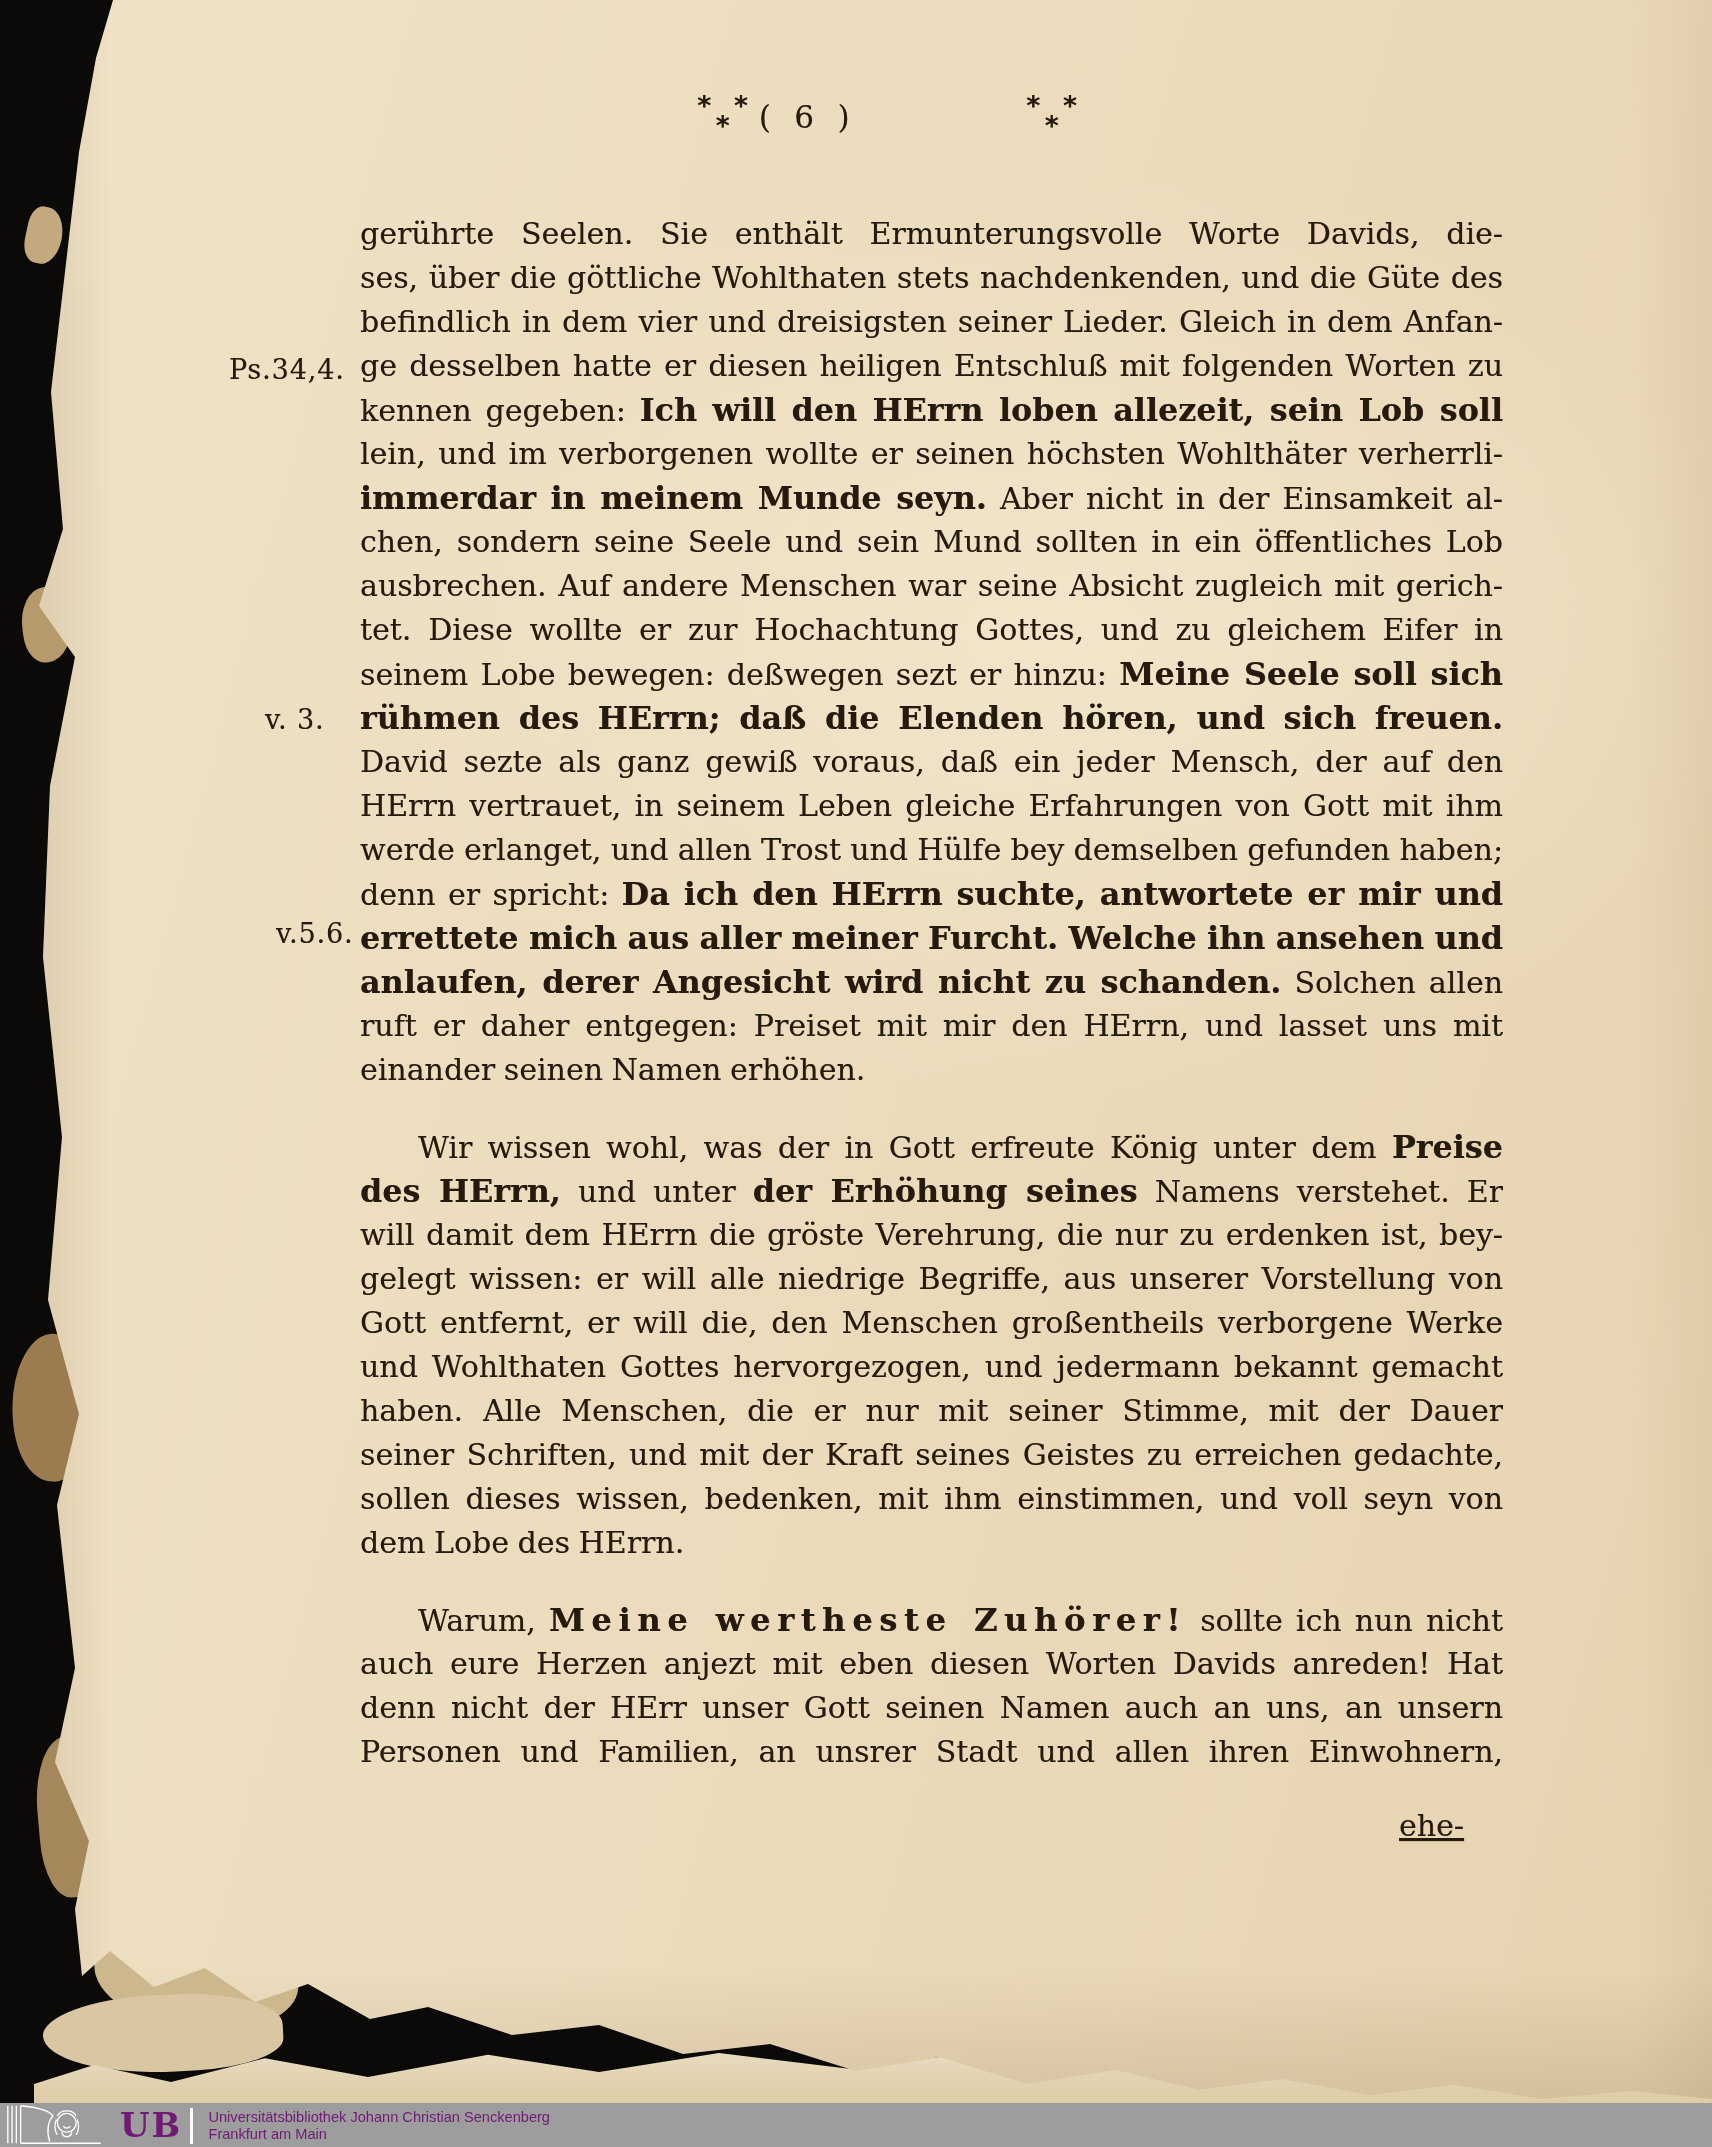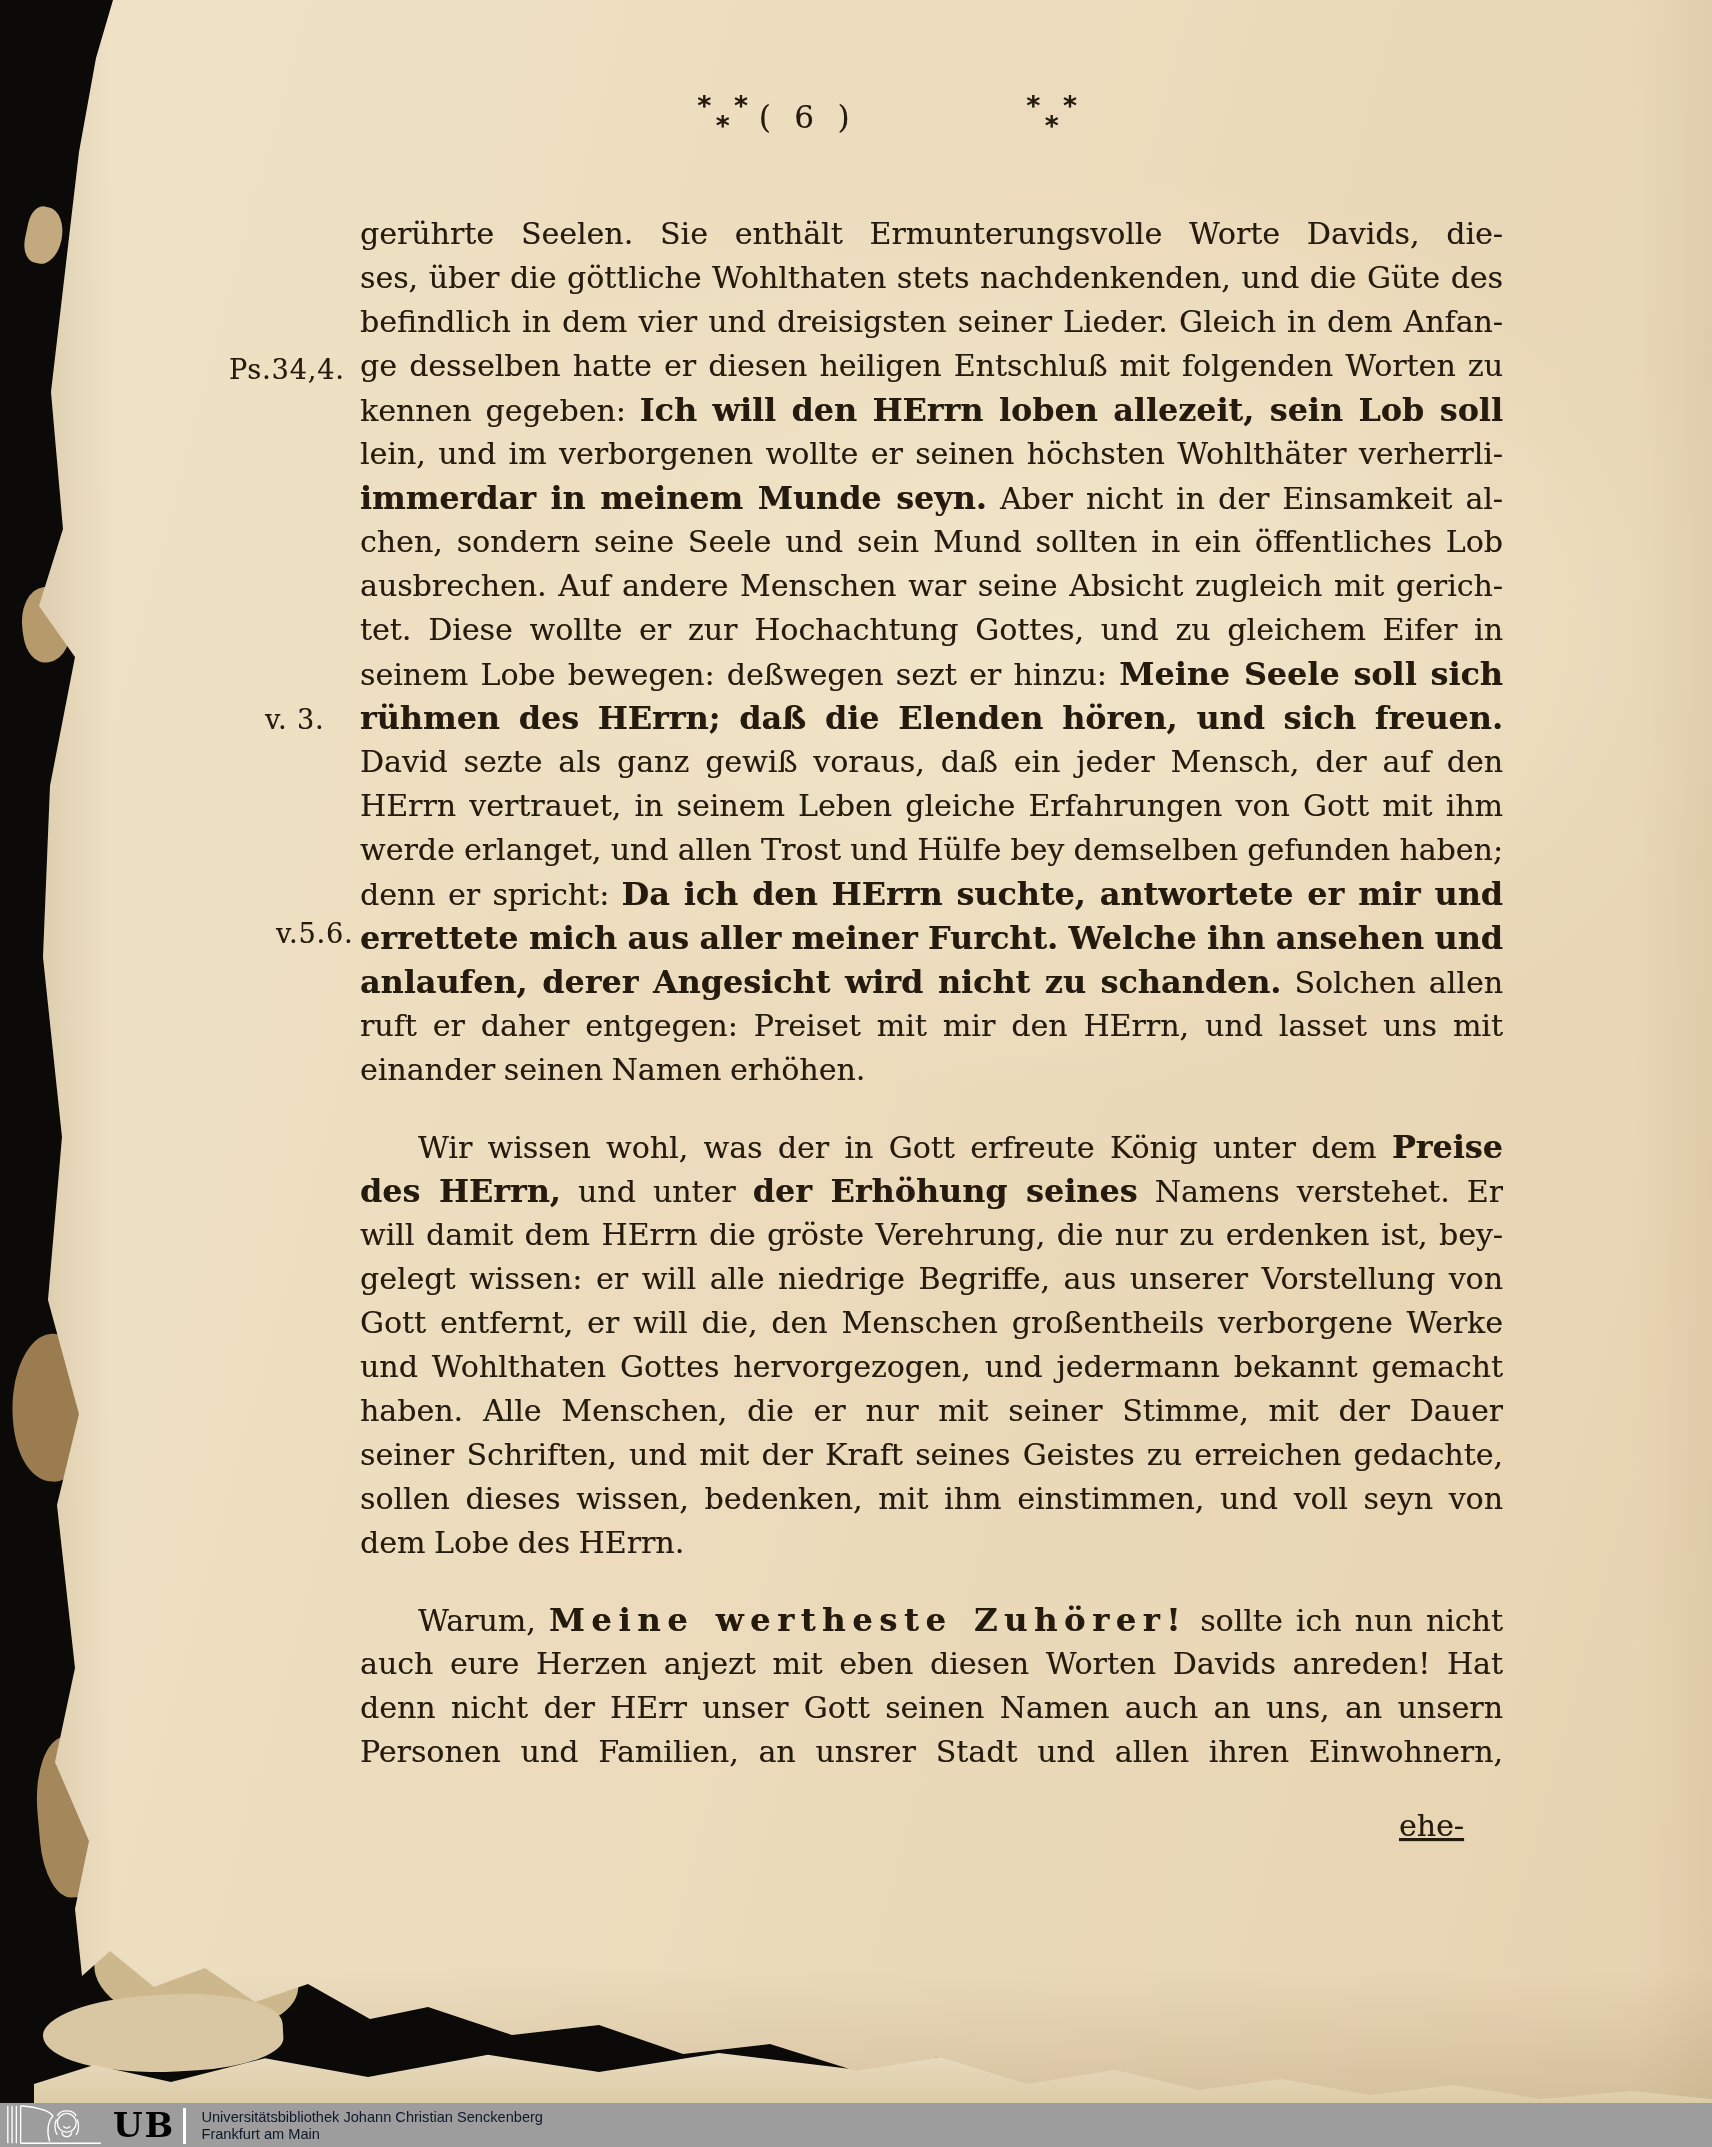--- a/index.html
+++ b/index.html
@@ -85,27 +85,27 @@
     font-size:30px;
     text-decoration:underline;
   }
   
   .footer-bar {
     position:absolute; z-index:10; left:0; right:0; bottom:0; height:45px;
     background:#9d9d9d; display:flex; align-items:center;
   }
   .logo-art { margin-left:5.1px; flex:0 0 auto; }
   .ub-initials {
-    color:#000000; font-family:"DejaVu Serif","Liberation Serif",serif;
+    color:#701a75; font-family:"DejaVu Serif","Liberation Serif",serif;
     font-weight:bold; font-size:34px; line-height:45px; letter-spacing:1.7px;
-    margin-left:5px;
+    margin-left:12px;
   }
   .footer-divider { width:2.6px; height:36px; background:#ffffff; margin:0 15.4px 0 8.6px; }
   .lib-text {
-    color:#0f172a; font-family:"Liberation Sans","DejaVu Sans",sans-serif;
+    color:#701a75; font-family:"Liberation Sans","DejaVu Sans",sans-serif;
     font-size:14.6px; line-height:17px;
   }
 </style>
 </head>
 <body>
 
 <div class="stage">
 
   <div class="chunk chunk-1"></div>
   <div class="chunk chunk-2"></div>

